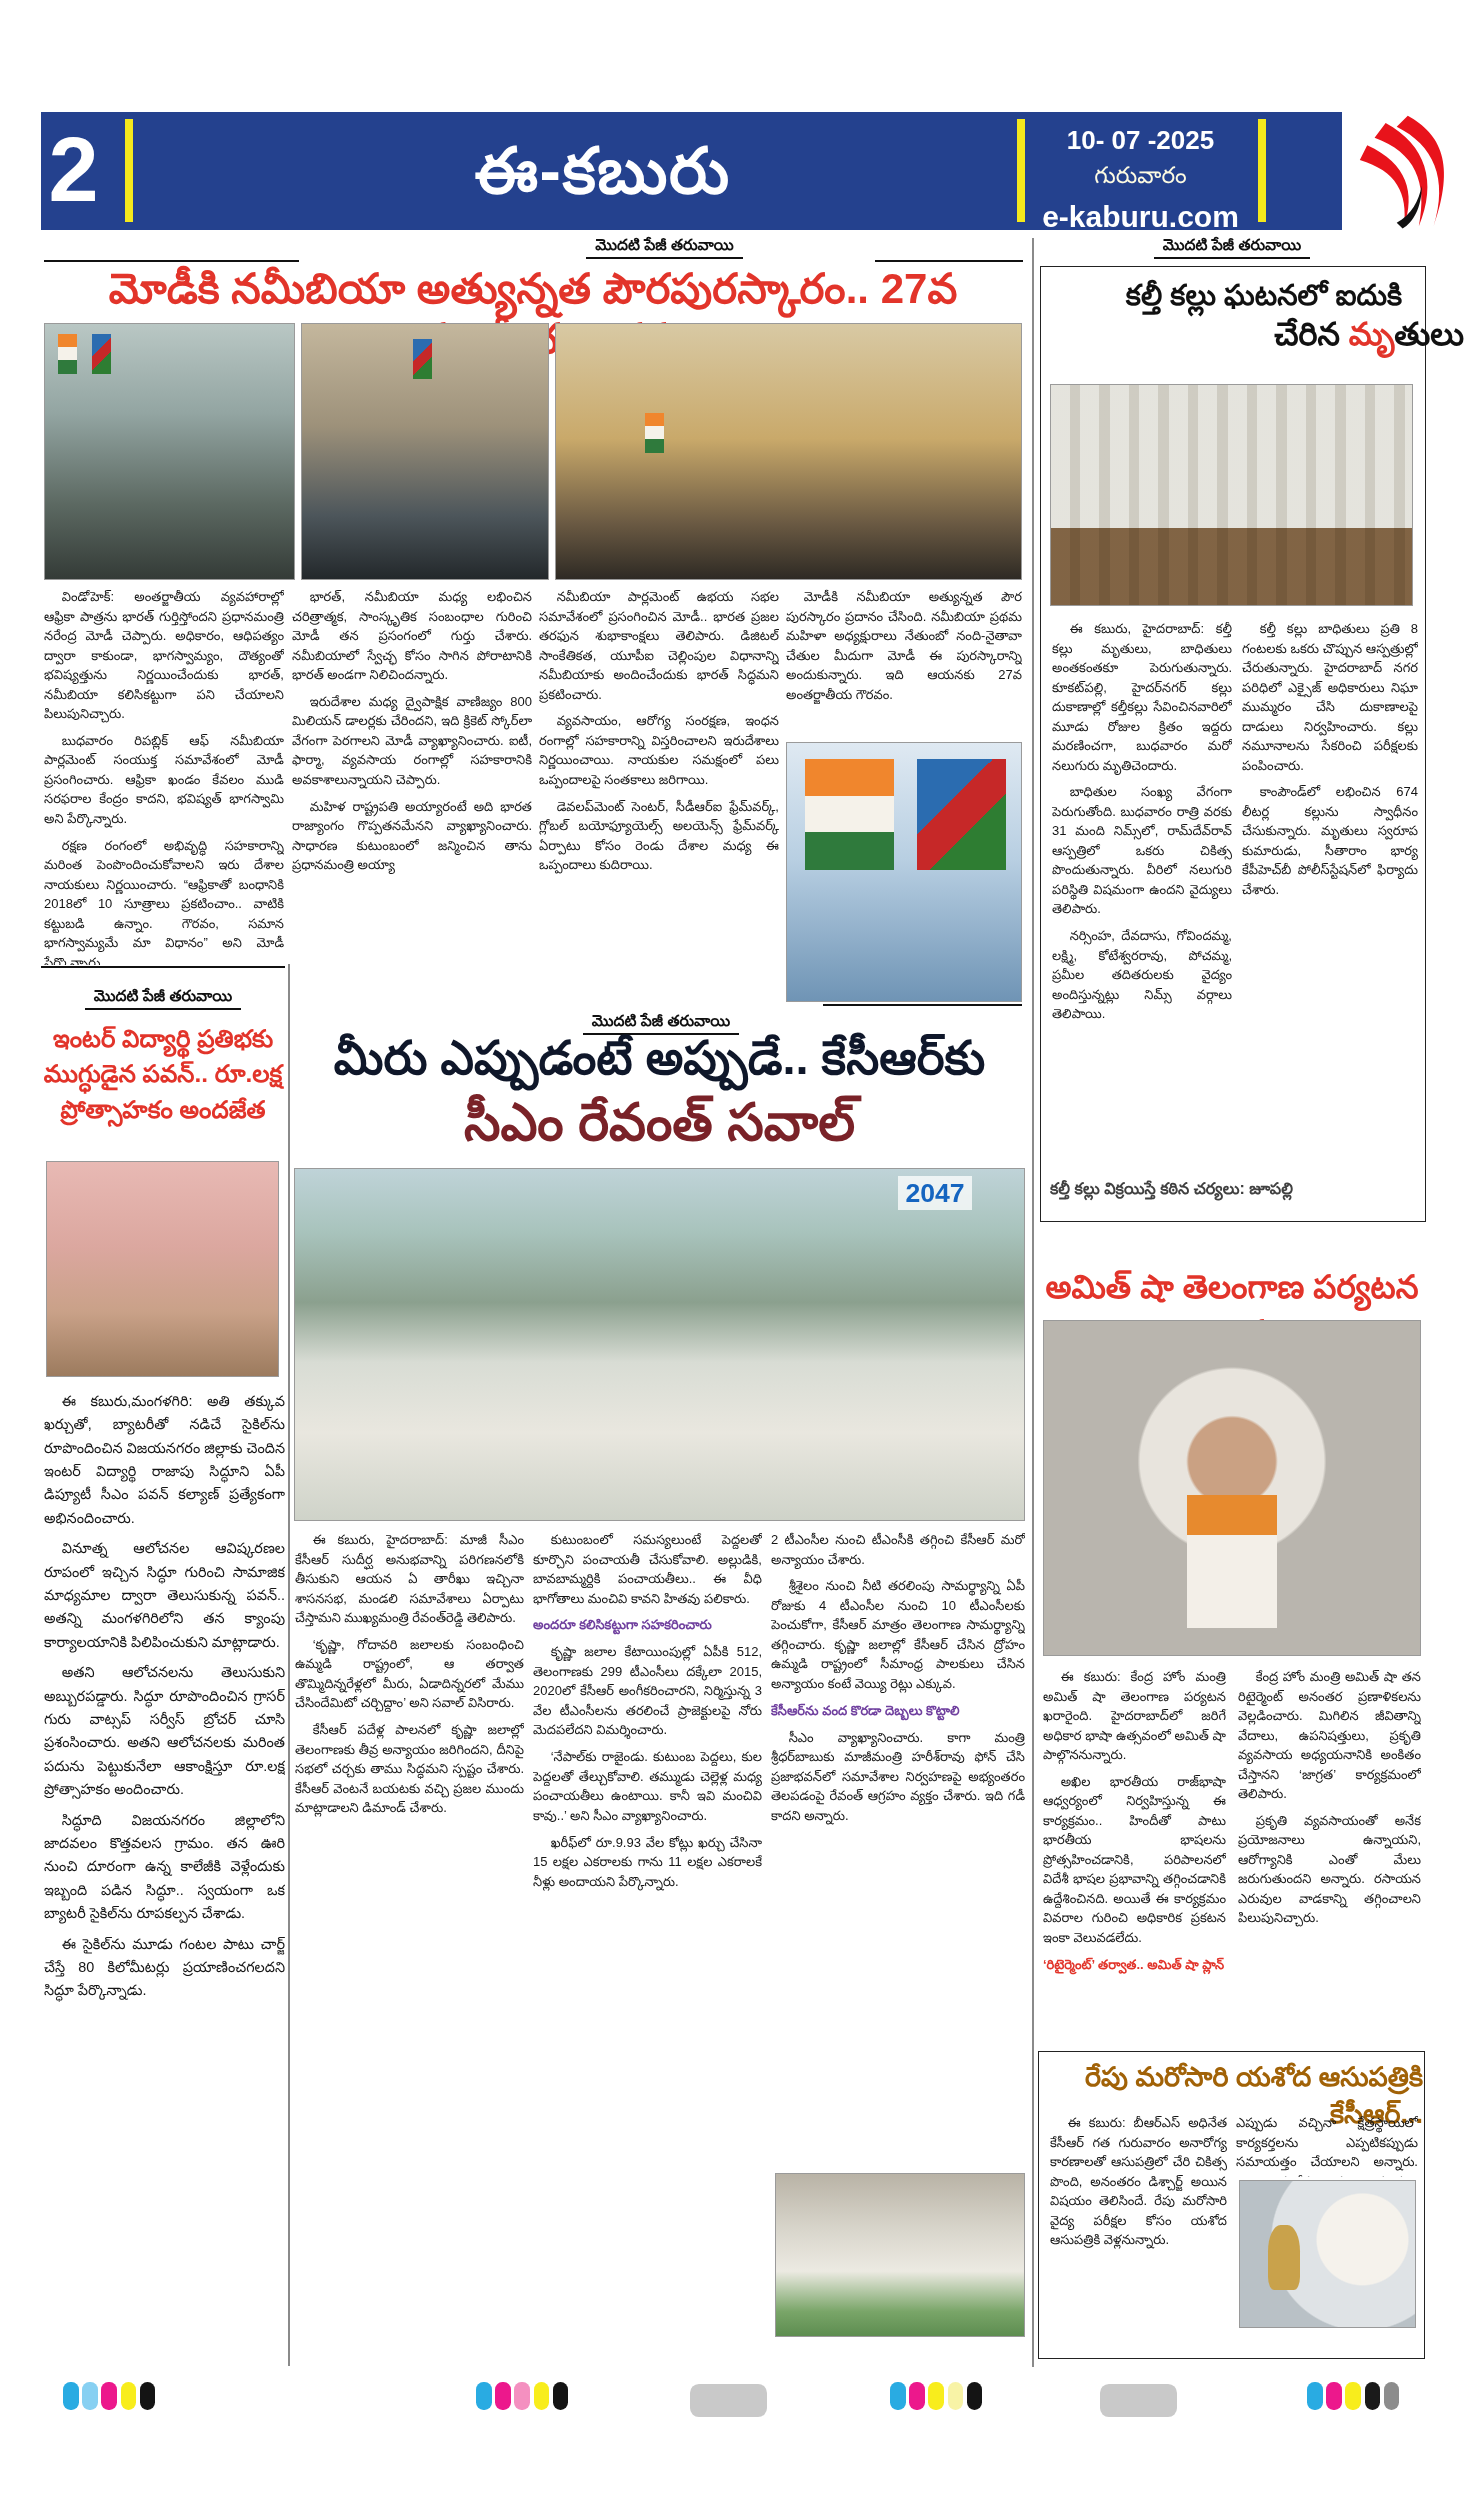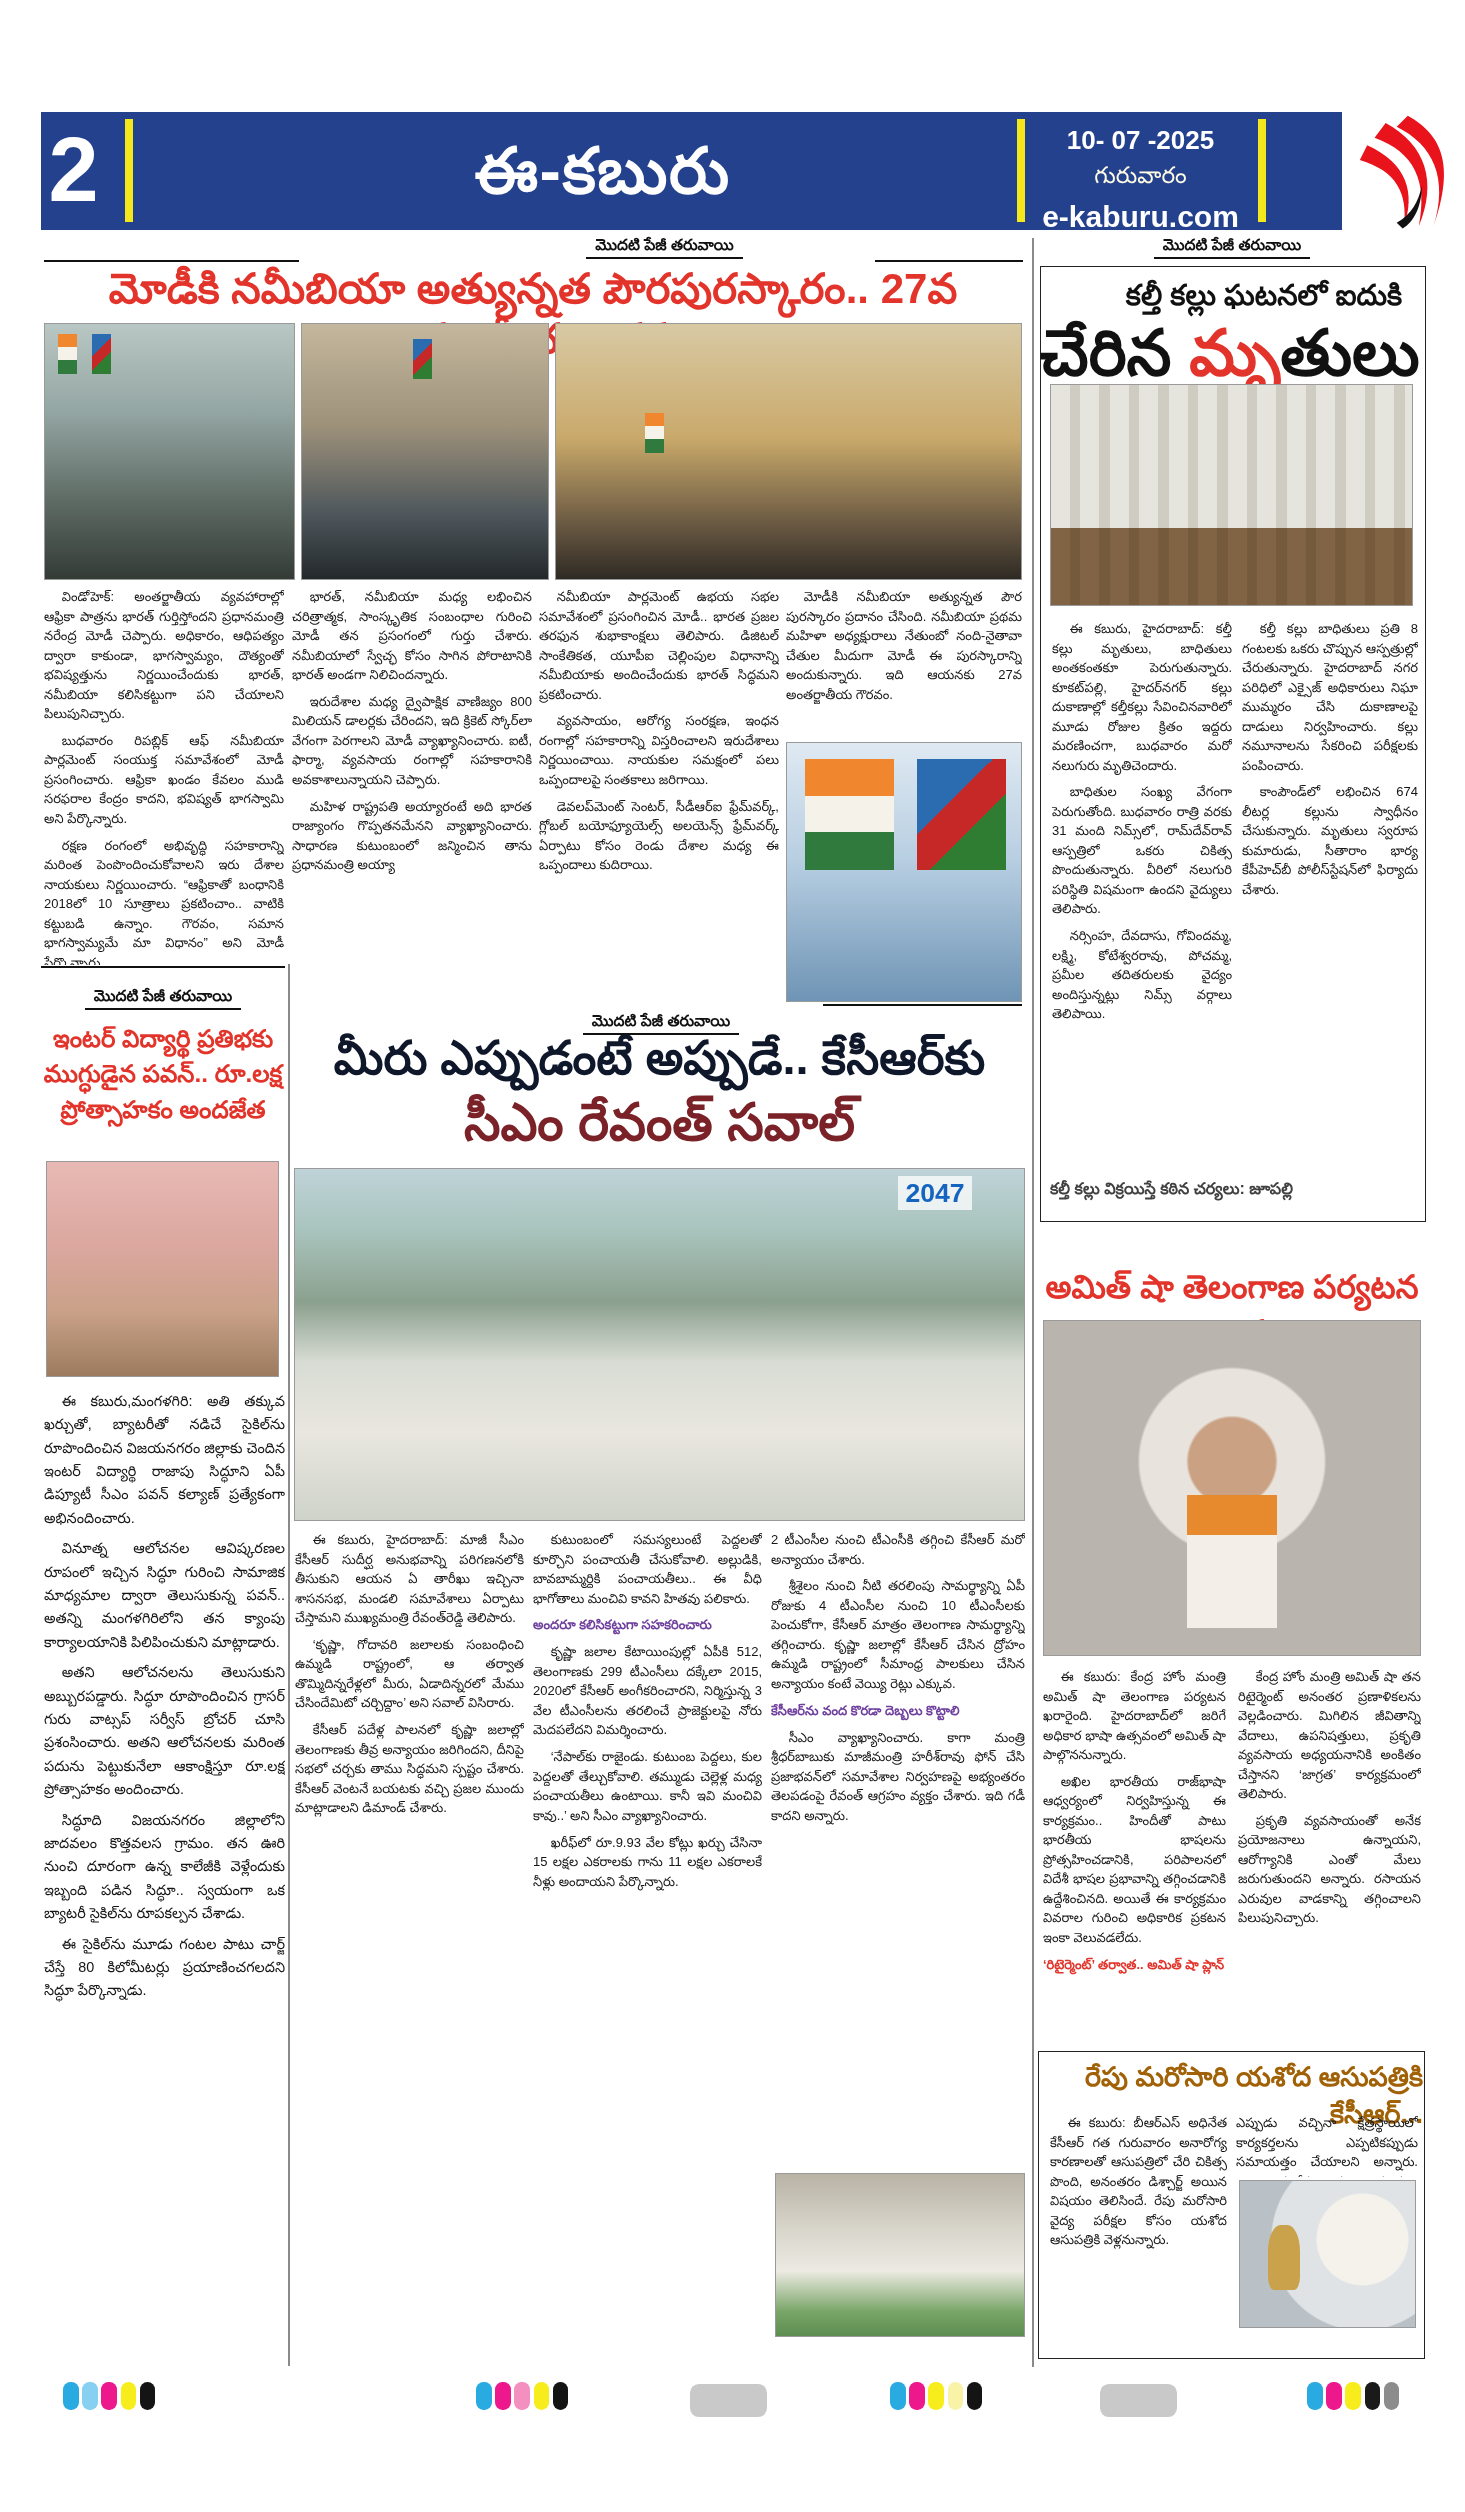--- a/index.html
+++ b/index.html
@@ -57,21 +57,21 @@
           color:#7a2228;line-height:1.15;}
   #photo-revanth{left:294px;top:1168px;width:731px;height:353px;
      background:linear-gradient(180deg,#bfd3d8 0%,#a8c3bc 18%,#8ba08e 38%,#d8dcd4 55%,#e9e7df 75%,#cfd3c9 100%);}
   #photo-revanth .banner-num{position:absolute;right:52px;top:7.4px;font-size:26.6px;font-weight:bold;
      color:#1565c0;background:rgba(255,255,255,.75);padding:1.5px 7.4px;}
   #photo-audience{left:775px;top:2173px;width:250px;height:164px;
      background:linear-gradient(180deg,#b9b3a6 0%,#d9d6cc 35%,#eceae2 60%,#79a568 85%,#5d8d50 100%);}
   
   #toddy-box{left:1040px;top:266px;width:384px;height:954px;border:1.5px solid #222;}
   #toddy-h1{left:1040px;top:279px;width:384px;text-align:center;font-size:29px;font-weight:bold;color:#111;padding-left:32px;}
-  #toddy-h2{left:1040px;top:316px;width:424px;text-align:left;font-size:64px;font-weight:bold;color:#111;}
+  #toddy-h2{left:1040px;top:316px;width:424px;text-align:right;font-size:32px;font-weight:bold;color:#111;}
   #toddy-h2 .r{color:#e2342a;}
   #photo-toddy{left:1050px;top:384px;width:363px;height:222px;
      background:repeating-linear-gradient(90deg,#efefec 0 19px,#d8d6cf 19px 29.5px),
                 linear-gradient(180deg,#f4f3ef 0 65%,#8a6b4a 65% 100%);background-blend-mode:multiply;}
   #toddy-subhead{left:1050px;top:1180px;width:366px;font-size:16px;font-weight:bold;color:#404040;}
   #amit-headline{left:1038px;top:1269px;width:388px;text-align:center;font-size:32.5px;font-weight:bold;
                  color:#e2342a;}
   #photo-amit{left:1043px;top:1320px;width:378px;height:336px;
      background:radial-gradient(circle at 50% 42%,#caa183 0 16%,#e8e4dd 17% 34%,#b9b5ae 35% 100%);}
   #photo-amit .scarf{position:absolute;left:38%;top:52%;width:24%;height:40%;

